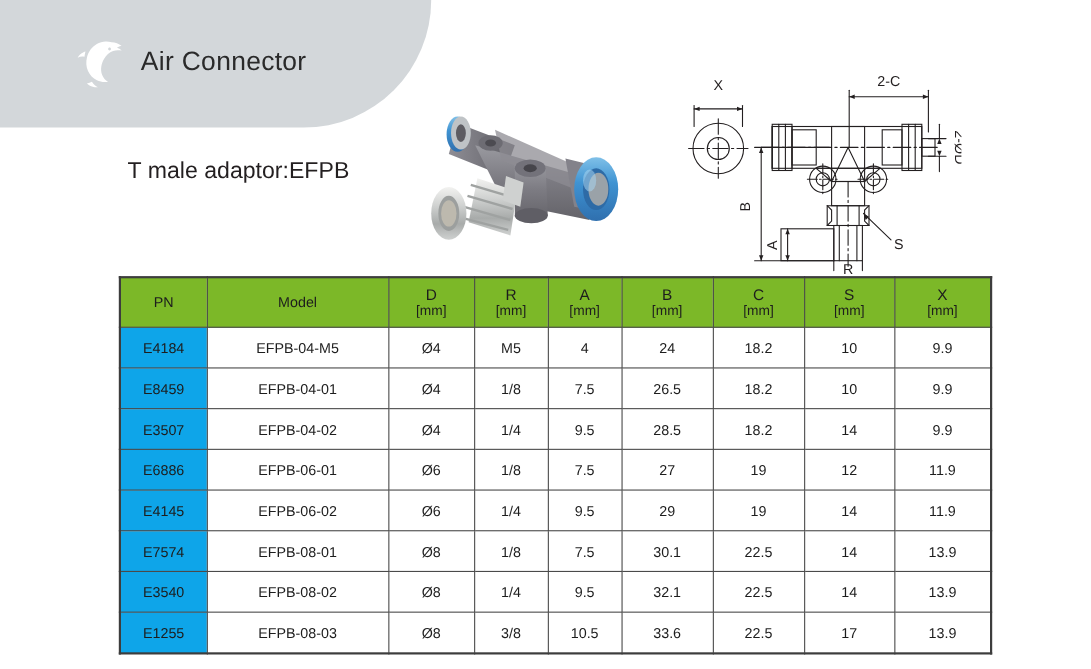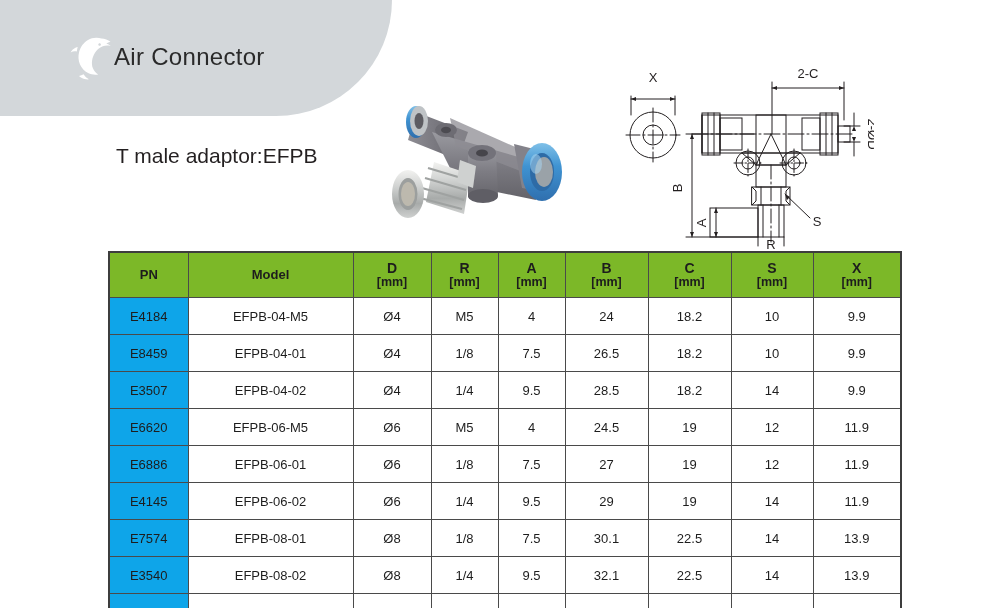--- a/index.html
+++ b/index.html
@@ -13,21 +13,21 @@
   }
   
   #header-banner{
     position:absolute;left:0;top:0;
     width:392px;height:116px;
     background:#d3d7da;
     border-bottom-right-radius:116px;
   }
   #brand-row{
     position:absolute;left:68px;top:32px;
-    display:flex;align-items:center;
+    display:flex;align-items:center;gap:14px;
   }
   #dolphin-logo{width:46px;height:50px;display:block;flex:none;}
   #brand-title{
     font-size:24px;letter-spacing:.3px;color:#2a2a2a;
     white-space:nowrap;
   }
   
   #product-subtitle{
     position:absolute;left:116px;top:144px;
     font-size:21px;color:#231f20;white-space:nowrap;
@@ -59,21 +59,21 @@
     text-align:center;
     vertical-align:middle;
     font-size:13px;
     color:#1d1d1d;
     height:36px;
     padding:0;
   }
   table#spec-table thead th{
     background:#7cb828;
     height:44px;
-    font-weight:700;
+    font-weight:400;
     line-height:1.05;
   }
   th.hdr-stack .hdr-letter{display:block;font-size:14px;}
   th.hdr-stack .hdr-unit{display:block;font-size:12.5px;text-align:center;}
   th.hdr-bottom{
     vertical-align:bottom;
     padding-bottom:5px;
   }
   td.pn-cell{background:#0ea5e9;}
   
@@ -376,31 +376,20 @@
           <td>EFPB-04-02</td>
           <td>Ø4</td>
           <td>1/4</td>
           <td>9.5</td>
           <td>28.5</td>
           <td>18.2</td>
           <td>14</td>
           <td>9.9</td>
         </tr>
         <tr>
-          <td class="pn-cell">E6620</td>
-          <td>EFPB-06-M5</td>
-          <td>Ø6</td>
-          <td>M5</td>
-          <td>4</td>
-          <td>24.5</td>
-          <td>19</td>
-          <td>12</td>
-          <td>11.9</td>
-        </tr>
-        <tr>
           <td class="pn-cell">E6886</td>
           <td>EFPB-06-01</td>
           <td>Ø6</td>
           <td>1/8</td>
           <td>7.5</td>
           <td>27</td>
           <td>19</td>
           <td>12</td>
           <td>11.9</td>
         </tr>

